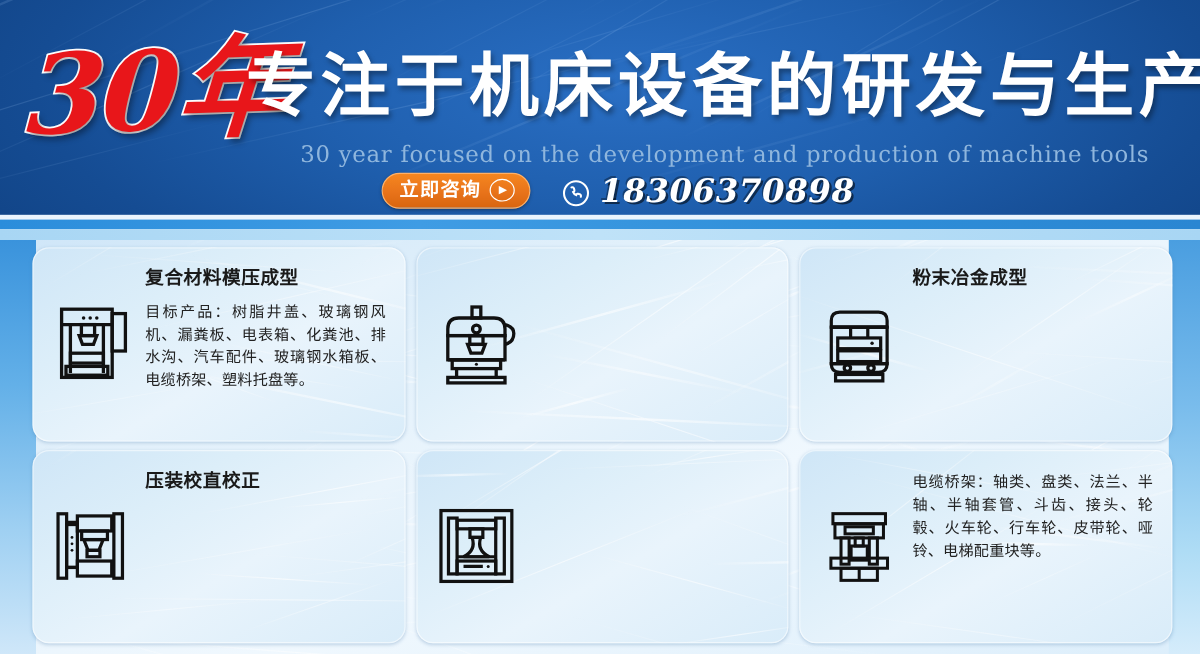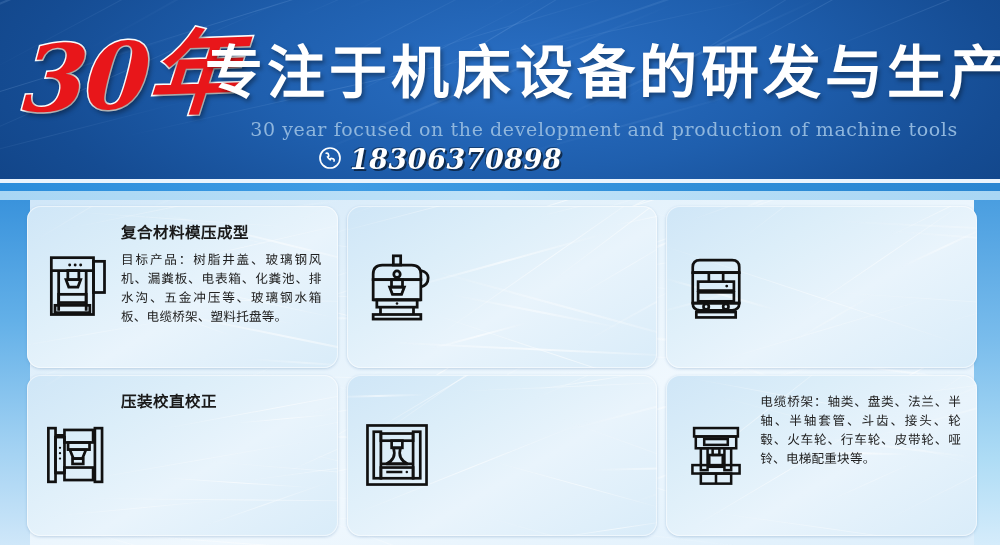--- a/index.html
+++ b/index.html
@@ -67,21 +67,21 @@
     font-size:16px;font-weight:bold;letter-spacing:1px;
     border:1px solid #ffb066;
     box-shadow:0 1px 3px rgba(0,0,0,.35);
     cursor:pointer;line-height:1;
   }
   .cta-arrow{
     width:17px;height:17px;border:1.6px solid #fff;border-radius:50%;
     display:inline-flex;align-items:center;justify-content:center;
     font-size:9px;line-height:1;padding-left:2px;
   }
-  .phone-wrap{display:inline-flex;align-items:flex-start;gap:8px;}
+  .phone-wrap{display:inline-flex;align-items:flex-end;gap:8px;}
   .phone-ico{
     width:24px;height:24px;color:#ffffff;display:inline-block;
   }
   .phone-num{
     font-family:"DejaVu Serif","Liberation Serif",serif;
     font-style:italic;font-weight:bold;font-size:27px;color:#ffffff;
     letter-spacing:.5px;
     text-shadow:2px 2px 0 rgba(0,0,0,.55),-1px -1px 0 rgba(0,0,0,.35);
     line-height:1;
   }
@@ -182,20 +182,24 @@
         <i style="left:-141.6px;top:135.4px;width:351.5px;height:1px;opacity:0.53;transform:rotate(-17.2deg)"></i>
         <i style="left:567.0px;top:114.4px;width:281.8px;height:2px;opacity:0.52;transform:rotate(-24.8deg)"></i>
         <i style="left:-67.1px;top:12.2px;width:250.8px;height:2px;opacity:0.44;transform:rotate(-25.9deg)"></i>
       </div>
 
     <div class="years">30年</div>
     <div class="headline">专注于机床设备的研发与生产</div>
     <div class="subhead">30 year focused on the development and production of machine tools</div>
 
     <div class="cta-row">
+      <div class="cta-btn">
+        <span>立即咨询</span>
+        <span class="cta-arrow">▶</span>
+      </div>
       <div class="phone-wrap">
         <span class="phone-ico">
           <svg viewBox="0 0 24 24" width="24" height="24" fill="none" stroke="#ffffff" stroke-width="1.7">
             <circle cx="12" cy="12" r="10"></circle>
             <path d="M8.2 7.2c1.1-.5 1.9.1 2.1.9l.4 1.5c.1.5-.1.9-.5 1.1l-.6.3c.5 1.2 1.4 2.1 2.6 2.6l.3-.6c.2-.4.6-.6 1.1-.5l1.5.4c.8.2 1.4 1 .9 2.1" fill="none" stroke="#ffffff" stroke-width="1.7" stroke-linecap="round"></path>
           </svg>
         </span>
         <span class="phone-num">18306370898</span>
       </div>
     </div>
@@ -286,21 +290,21 @@
           <path d="M24 32 H40 L37 40 H27 Z"></path>
           <rect x="16" y="48" width="30" height="9"></rect>
           <rect x="12" y="60" width="38" height="8"></rect>
           <circle cx="28" cy="16" r="1.6" fill="#111" stroke="none"></circle>
           <circle cx="34" cy="16" r="1.6" fill="#111" stroke="none"></circle>
           <circle cx="40" cy="16" r="1.6" fill="#111" stroke="none"></circle>
         </svg>
       </div>
       <div class="card-body">
         <div class="card-title">复合材料模压成型</div>
-        <div class="card-desc">目标产品：树脂井盖、玻璃钢风机、漏粪板、电表箱、化粪池、排水沟、五金冲压等、玻璃钢水箱板、电缆桥架、塑料托盘等。</div>
+        <div class="card-desc">目标产品：树脂井盖、玻璃钢风机、漏粪板、电表箱、化粪池、排水沟、汽车配件、玻璃钢水箱板、电缆桥架、塑料托盘等。</div>
       </div>
     </div>
 
     <div class="card">
       <div class="cstreaks">
           <i style="left:188.3px;top:10.7px;width:175.7px;height:1px;opacity:0.83;transform:rotate(-14.1deg)"></i>
           <i style="left:83.7px;top:135.3px;width:301.8px;height:1px;opacity:0.83;transform:rotate(-34.9deg)"></i>
           <i style="left:225.0px;top:93.3px;width:136.5px;height:1px;opacity:0.56;transform:rotate(-30.5deg)"></i>
           <i style="left:78.8px;top:104.8px;width:286.6px;height:1px;opacity:0.82;transform:rotate(18.4deg)"></i>
           <i style="left:72.0px;top:59.7px;width:318.8px;height:2px;opacity:0.61;transform:rotate(15.3deg)"></i>
@@ -358,20 +362,21 @@
           <rect x="18" y="34" width="40" height="10"></rect>
           <rect x="18" y="46" width="40" height="10"></rect>
           <circle cx="50" cy="39" r="1.6" fill="#111" stroke="none"></circle>
           <path d="M12 58 q0 8 8 8 h36 q8 0 8 -8 z"></path>
           <circle cx="27" cy="62" r="3"></circle>
           <circle cx="49" cy="62" r="3"></circle>
           <rect x="16" y="68" width="44" height="6"></rect>
         </svg>
       </div>
       <div class="card-body">
+        <div class="card-title">粉末冶金成型</div>
       </div>
     </div>
 
     <div class="card row2">
       <div class="cstreaks">
           <i style="left:172.4px;top:152.2px;width:141.7px;height:1px;opacity:0.64;transform:rotate(-19.2deg)"></i>
           <i style="left:132.0px;top:102.0px;width:156.2px;height:1px;opacity:0.92;transform:rotate(3.8deg)"></i>
           <i style="left:53.0px;top:123.7px;width:341.6px;height:1px;opacity:0.79;transform:rotate(0.5deg)"></i>
           <i style="left:42.2px;top:107.2px;width:264.6px;height:1px;opacity:0.46;transform:rotate(-9.8deg)"></i>
           <i style="left:206.3px;top:107.5px;width:271.9px;height:1px;opacity:0.73;transform:rotate(-7.7deg)"></i>

